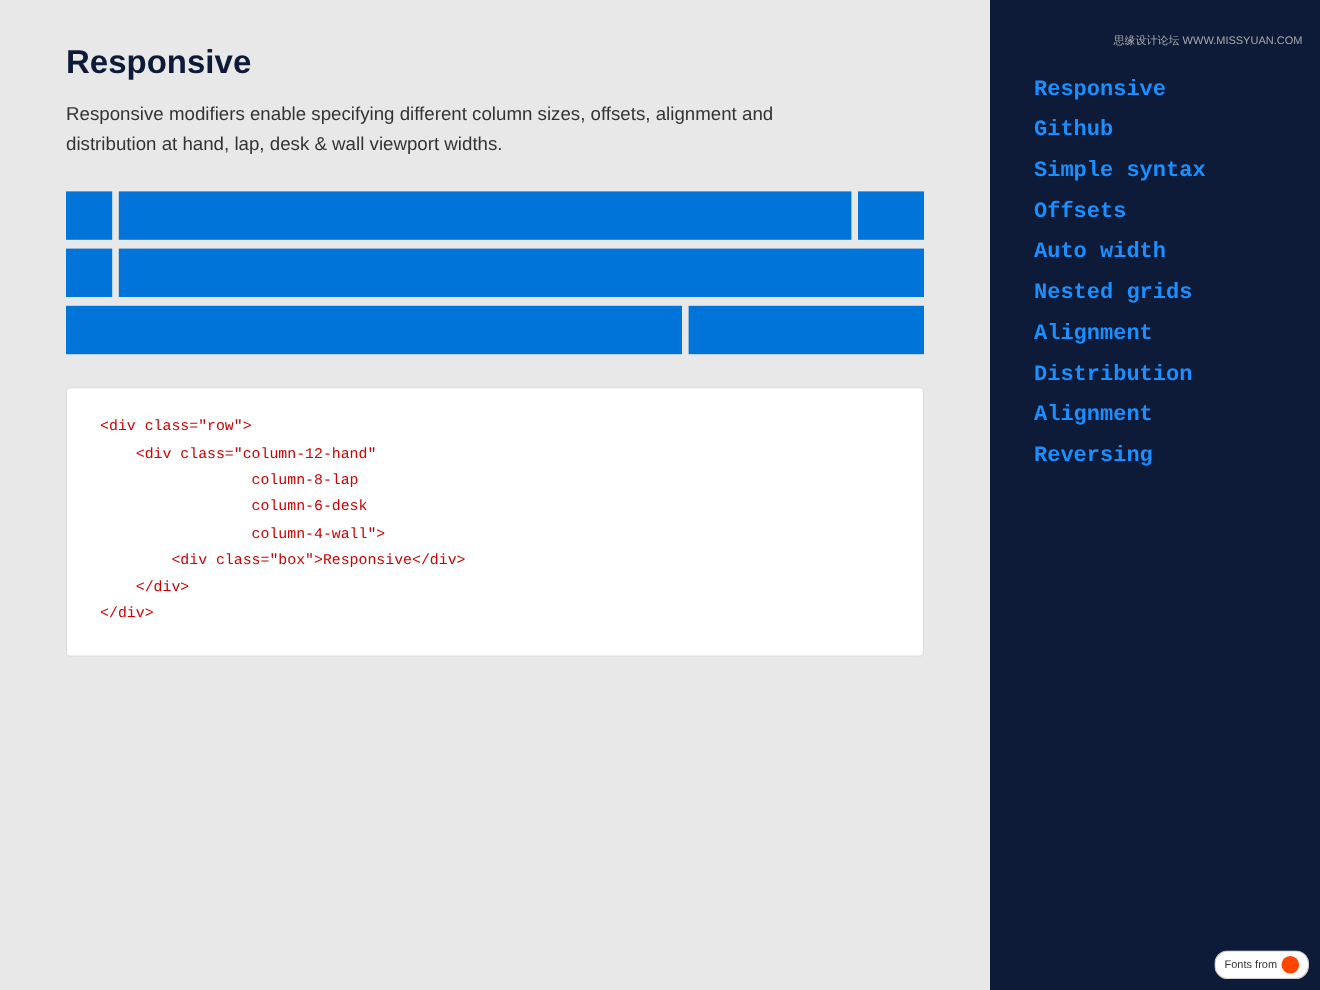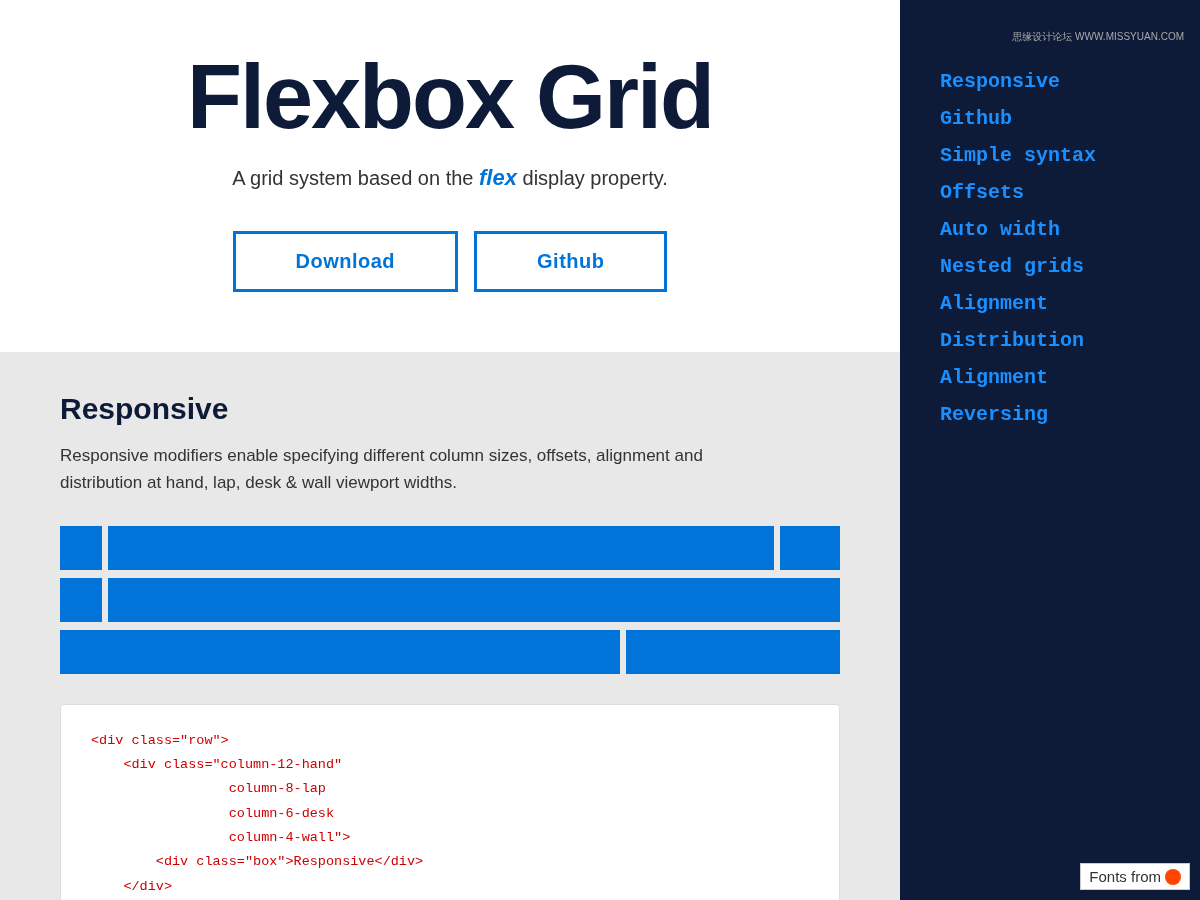--- a/index.html
+++ b/index.html
@@ -178,54 +178,42 @@
       cursor: pointer;
       font-family: 'Courier New', Courier, monospace;
     }
 
     .fonts-from-badge {
       position: fixed;
       bottom: 10px;
       right: 10px;
       background: #fff;
       border: 1px solid #ccc;
-      border-radius: 0;
+      border-radius: 12px;
       padding: 4px 8px;
-      font-size: 15px;
+      font-size: 10px;
       color: #333;
       display: flex;
       align-items: center;
       gap: 4px;
     }
 
     .fonts-badge-icon {
       width: 16px;
       height: 16px;
       background: #ff4500;
       border-radius: 50%;
       display: inline-block;
     }
   </style>
 </head>
 <body>
 
 <div class="main-content">
 
-  <div class="hero">
-    <h1 class="hero-title">Flexbox Grid</h1>
-    <p class="hero-subtitle">
-      <span>A grid system based on the</span>
-      <span class="flex-keyword">flex</span>
-      <span>display property.</span>
-    </p>
-    <div class="hero-buttons">
-      <a class="btn">Download</a>
-      <a class="btn">Github</a>
-    </div>
-  </div>
 
   <div class="content-section">
     <h2 class="section-title">Responsive</h2>
     <p class="section-description">Responsive modifiers enable specifying different column sizes, offsets, alignment and distribution at hand, lap, desk &amp; wall viewport widths.</p>
 
     <div class="grid-demo">
       <div class="grid-row">
         <div class="grid-cell row1-cell1"></div>
         <div class="grid-cell row1-cell2"></div>
         <div class="grid-cell row1-cell3"></div>

